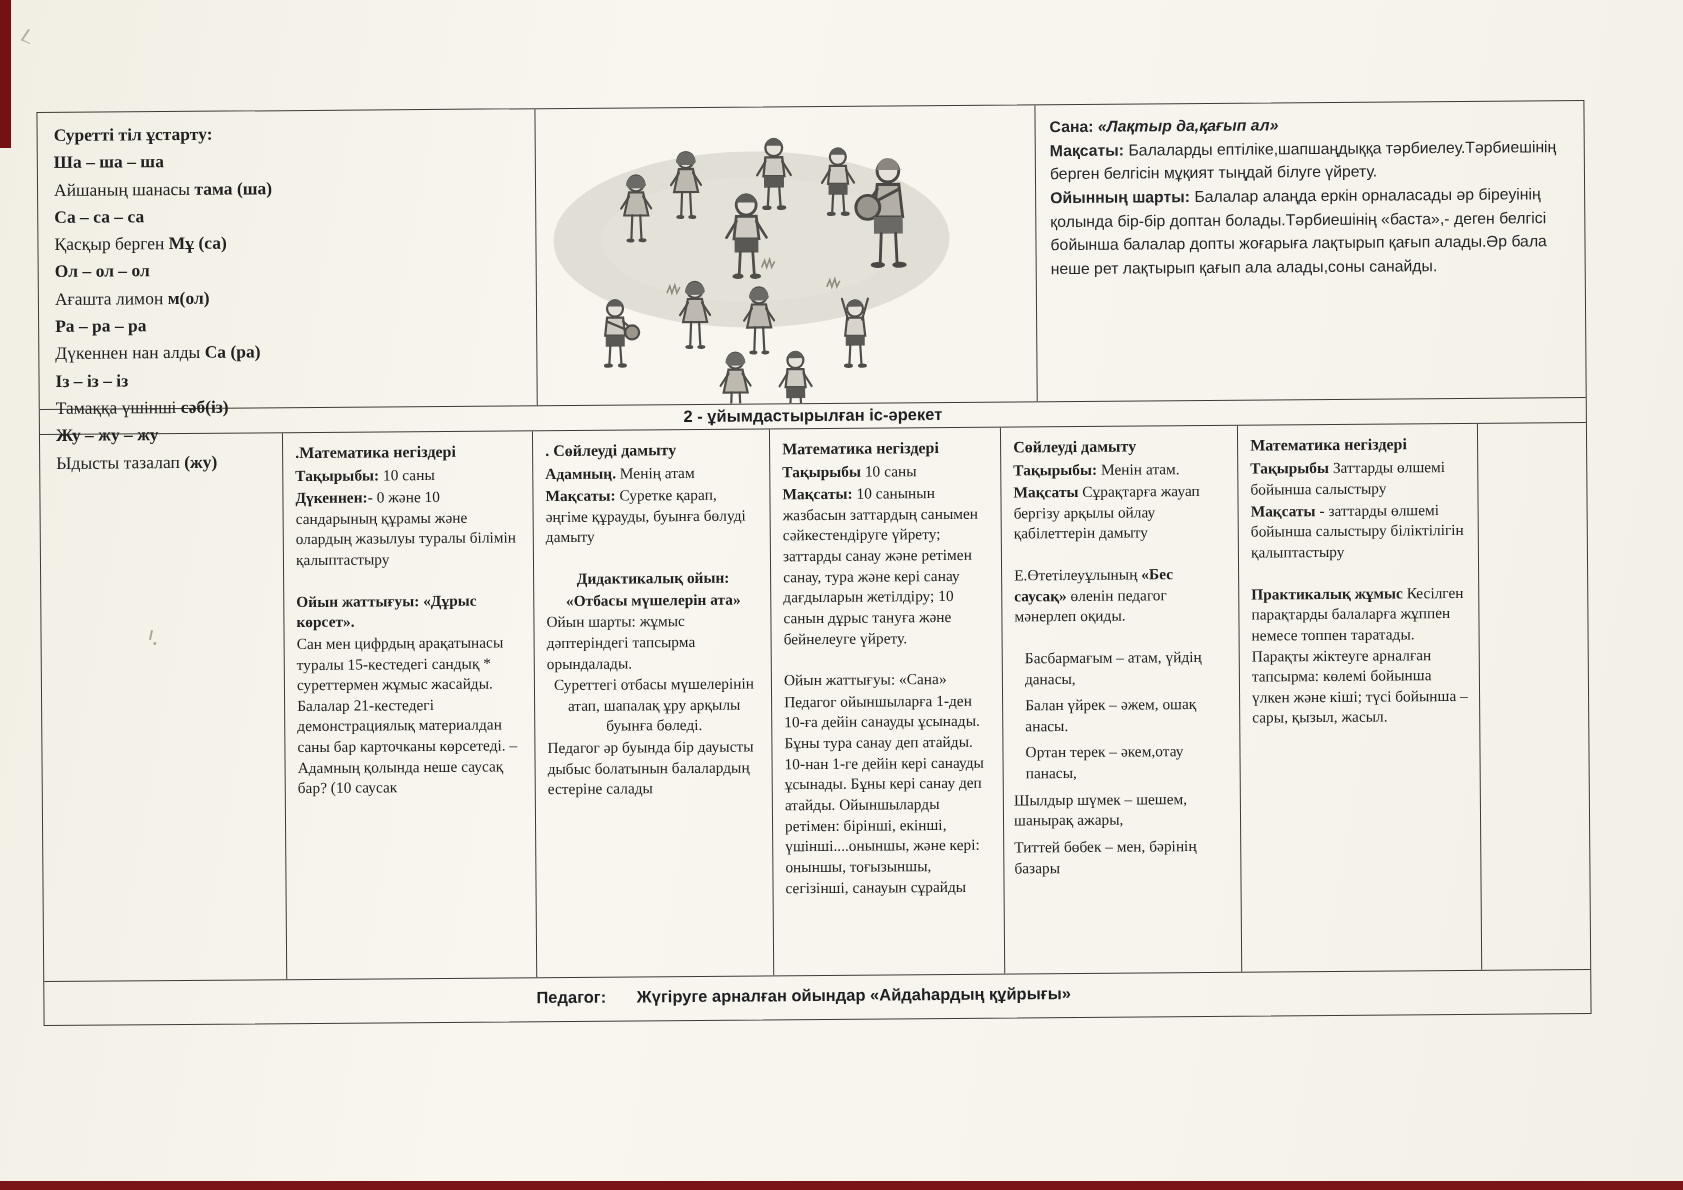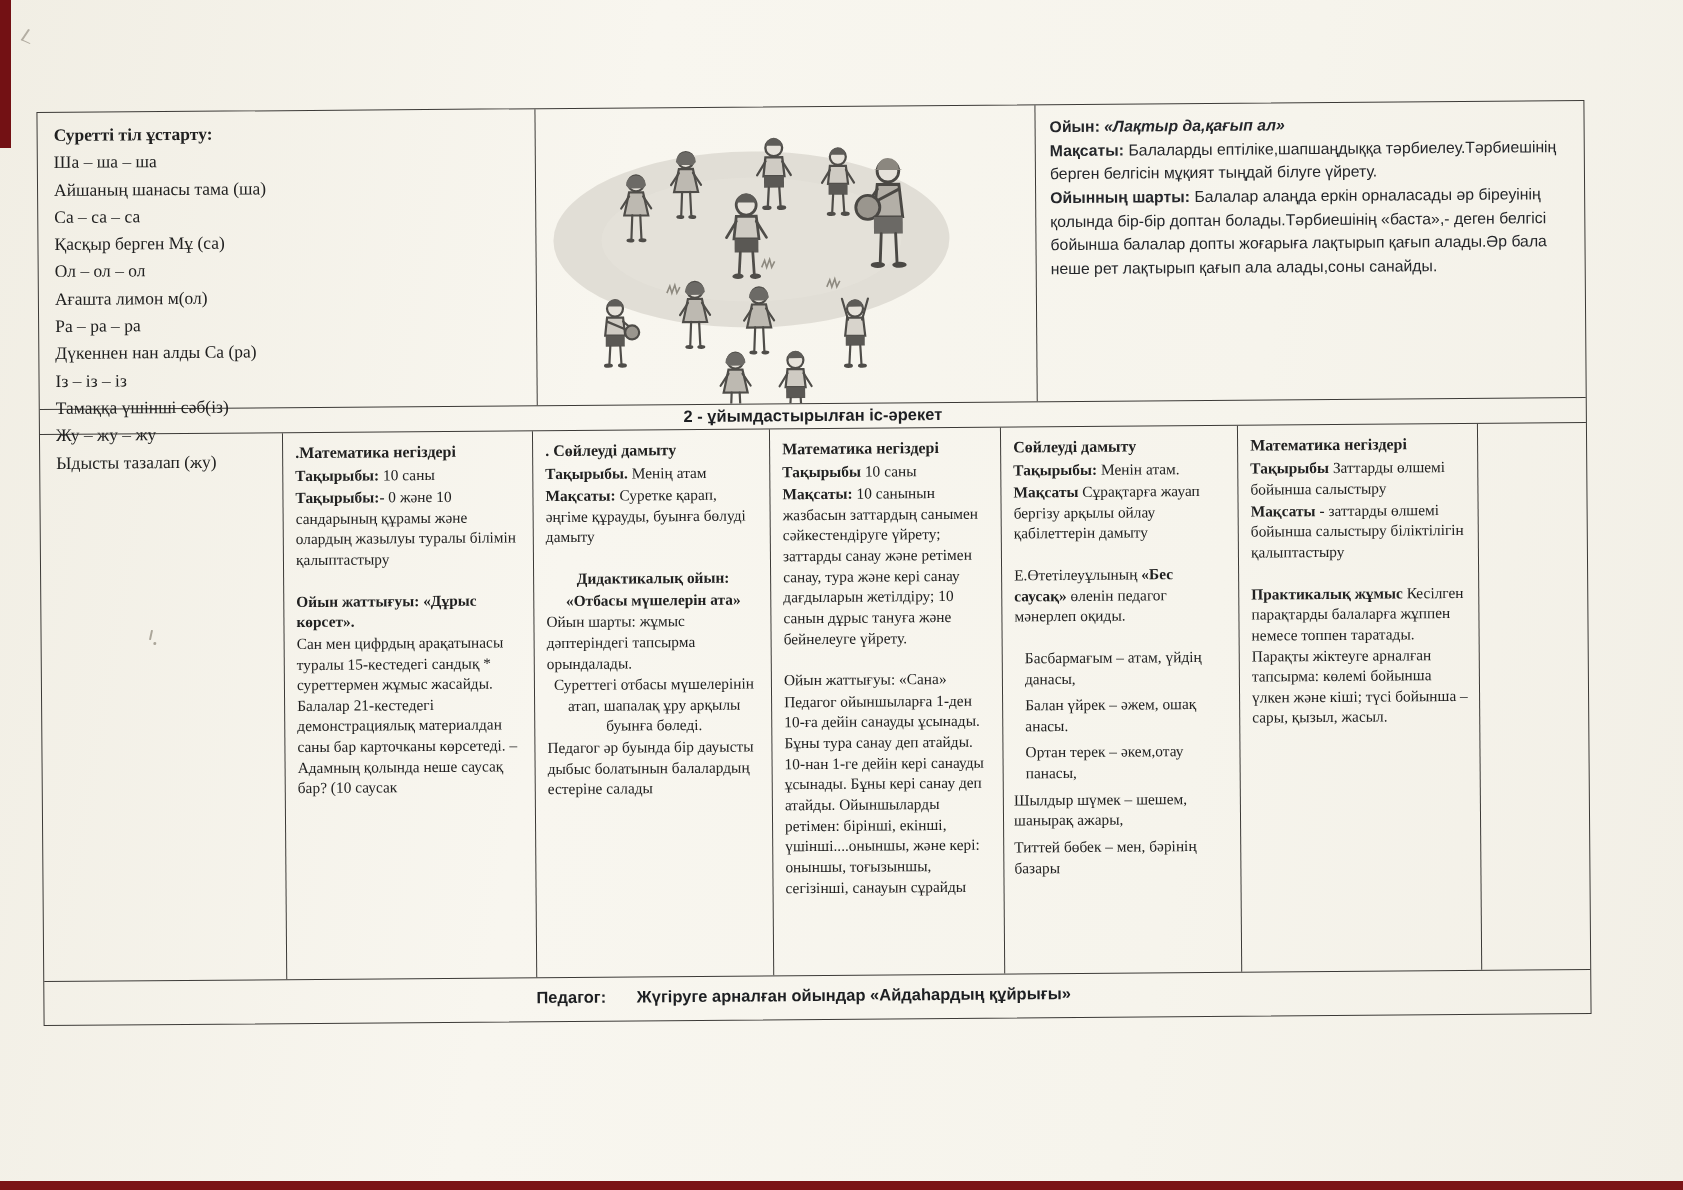--- a/index.html
+++ b/index.html
@@ -44,21 +44,21 @@
     background:transparent;
   }
   .row { display:flex; }
   .top-row { height:296px; }
   .cell { border-right:1.4px solid #3c3a37; }
   .cell:last-child { border-right:none; }
 
   
   .cell-speech { width:498px; padding:9px 14px 0 16px; font-size:17.5px; line-height:1.56; }
   .cell-speech .sp-title { font-weight:bold; }
-  .sp-line b { font-weight:normal; }
+  .sp-line b { font-weight:bold; }
 
   
   .cell-illu { width:500px; position:relative; overflow:hidden; }
 
   
   .cell-game {
     flex:1; padding:10px 14px 0 14px;
     font-family:"Liberation Sans", sans-serif;
     font-size:15.8px; line-height:1.5; color:#24262a;
   }
@@ -215,21 +215,21 @@
           <use href="#girl" transform="translate(158,212)"></use>
           <use href="#girl" transform="translate(222,218)"></use>
           <use href="#boy-up" transform="translate(318,232)"></use>
           <use href="#girl" transform="translate(198,283)"></use>
           <use href="#boy" transform="translate(258,283)"></use>
         </svg>
       </div>
 
       <div class="cell cell-game">
         <p class="game-head">
-          <b>Ойын:</b> <b><i>«Лақтыр да,қағып ал»</i></b>
+          <b>Сана:</b> <b><i>«Лақтыр да,қағып ал»</i></b>
         </p>
         <p>
           <b>Мақсаты:</b><span> Балаларды ептіліке,шапшаңдыққа тәрбиелеу.Тәрбиешінің берген белгісін мұқият тыңдай білуге үйрету.</span>
         </p>
         <p>
           <b>Ойынның шарты:</b><span> Балалар алаңда еркін орналасады әр біреуінің қолында бір-бір доптан болады.Тәрбиешінің «баста»,- деген белгісі бойынша балалар допты жоғарыға лақтырып қағып алады.Әр бала неше рет лақтырып қағып ала алады,соны санайды.</span>
         </p>
       </div>
     </div>
 
@@ -237,29 +237,29 @@
       <span>2 - ұйымдастырылған іс-әрекет</span>
     </div>
 
     <div class="row content-row">
 
       <div class="cell col col-empty-left"></div>
 
       <div class="cell col col-math1">
         <p class="ttl">.Математика негіздері</p>
         <p><b>Тақырыбы:</b><span> 10 саны</span></p>
-        <p><b>Тақырыбы:-</b><span> 0 және 10 сандарының құрамы және олардың жазылуы туралы білімін қалыптастыру</span></p>
+        <p><b>Дүкеннен:-</b><span> 0 және 10 сандарының құрамы және олардың жазылуы туралы білімін қалыптастыру</span></p>
         <div class="gap"></div>
         <p><b>Ойын жаттығуы: «Дұрыс көрсет».</b></p>
         <p>Сан мен цифрдың арақатынасы туралы 15-кестедегі сандық * суреттермен жұмыс жасайды. Балалар 21-кестедегі демонстрациялық материалдан саны бар карточканы көрсетеді. – Адамның қолында неше саусақ бар? (10 саусак</p>
       </div>
 
       <div class="cell col col-speech1">
         <p class="ttl">. Сөйлеуді дамыту</p>
-        <p><b>Тақырыбы.</b><span> Менің атам</span></p>
+        <p><b>Адамның.</b><span> Менің атам</span></p>
         <p><b>Мақсаты:</b><span> Суретке қарап, әңгіме құрауды, буынға бөлуді дамыту</span></p>
         <div class="gap"></div>
         <p class="centered"><b>Дидактикалық ойын:</b></p>
         <p class="centered"><b>«Отбасы мүшелерін ата»</b></p>
         <p>Ойын шарты: жұмыс дәптеріндегі тапсырма орындалады.</p>
         <p class="centered">Суреттегі отбасы мүшелерінін атап, шапалақ ұру арқылы буынға бөледі.</p>
         <p>Педагог әр буында бір дауысты дыбыс болатынын балалардың естеріне салады</p>
       </div>
 
       <div class="cell col col-math2">

